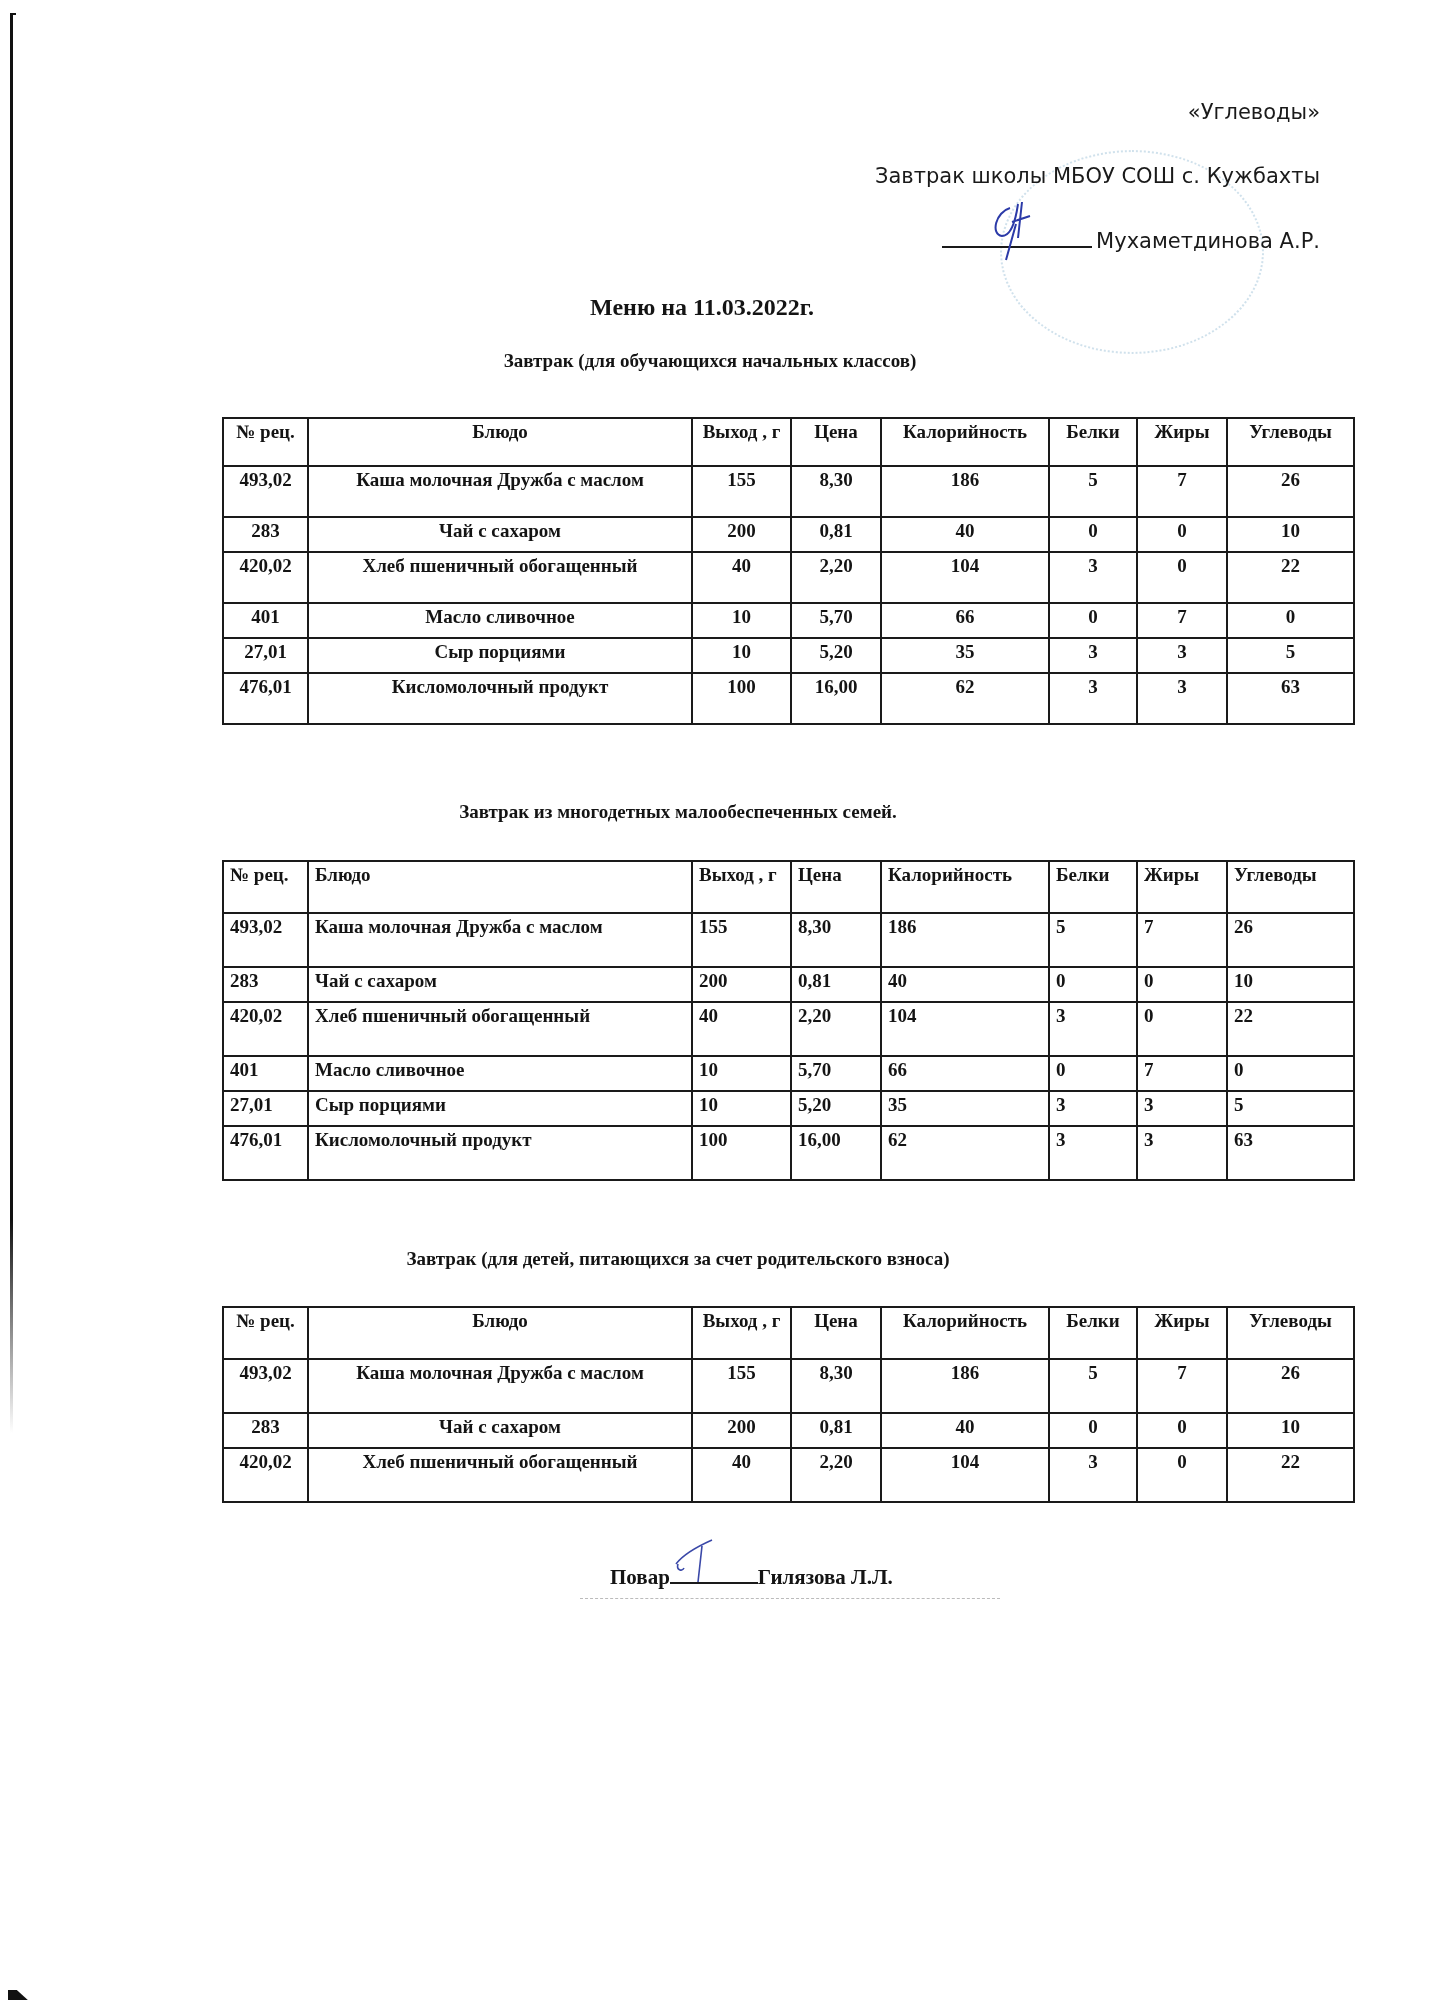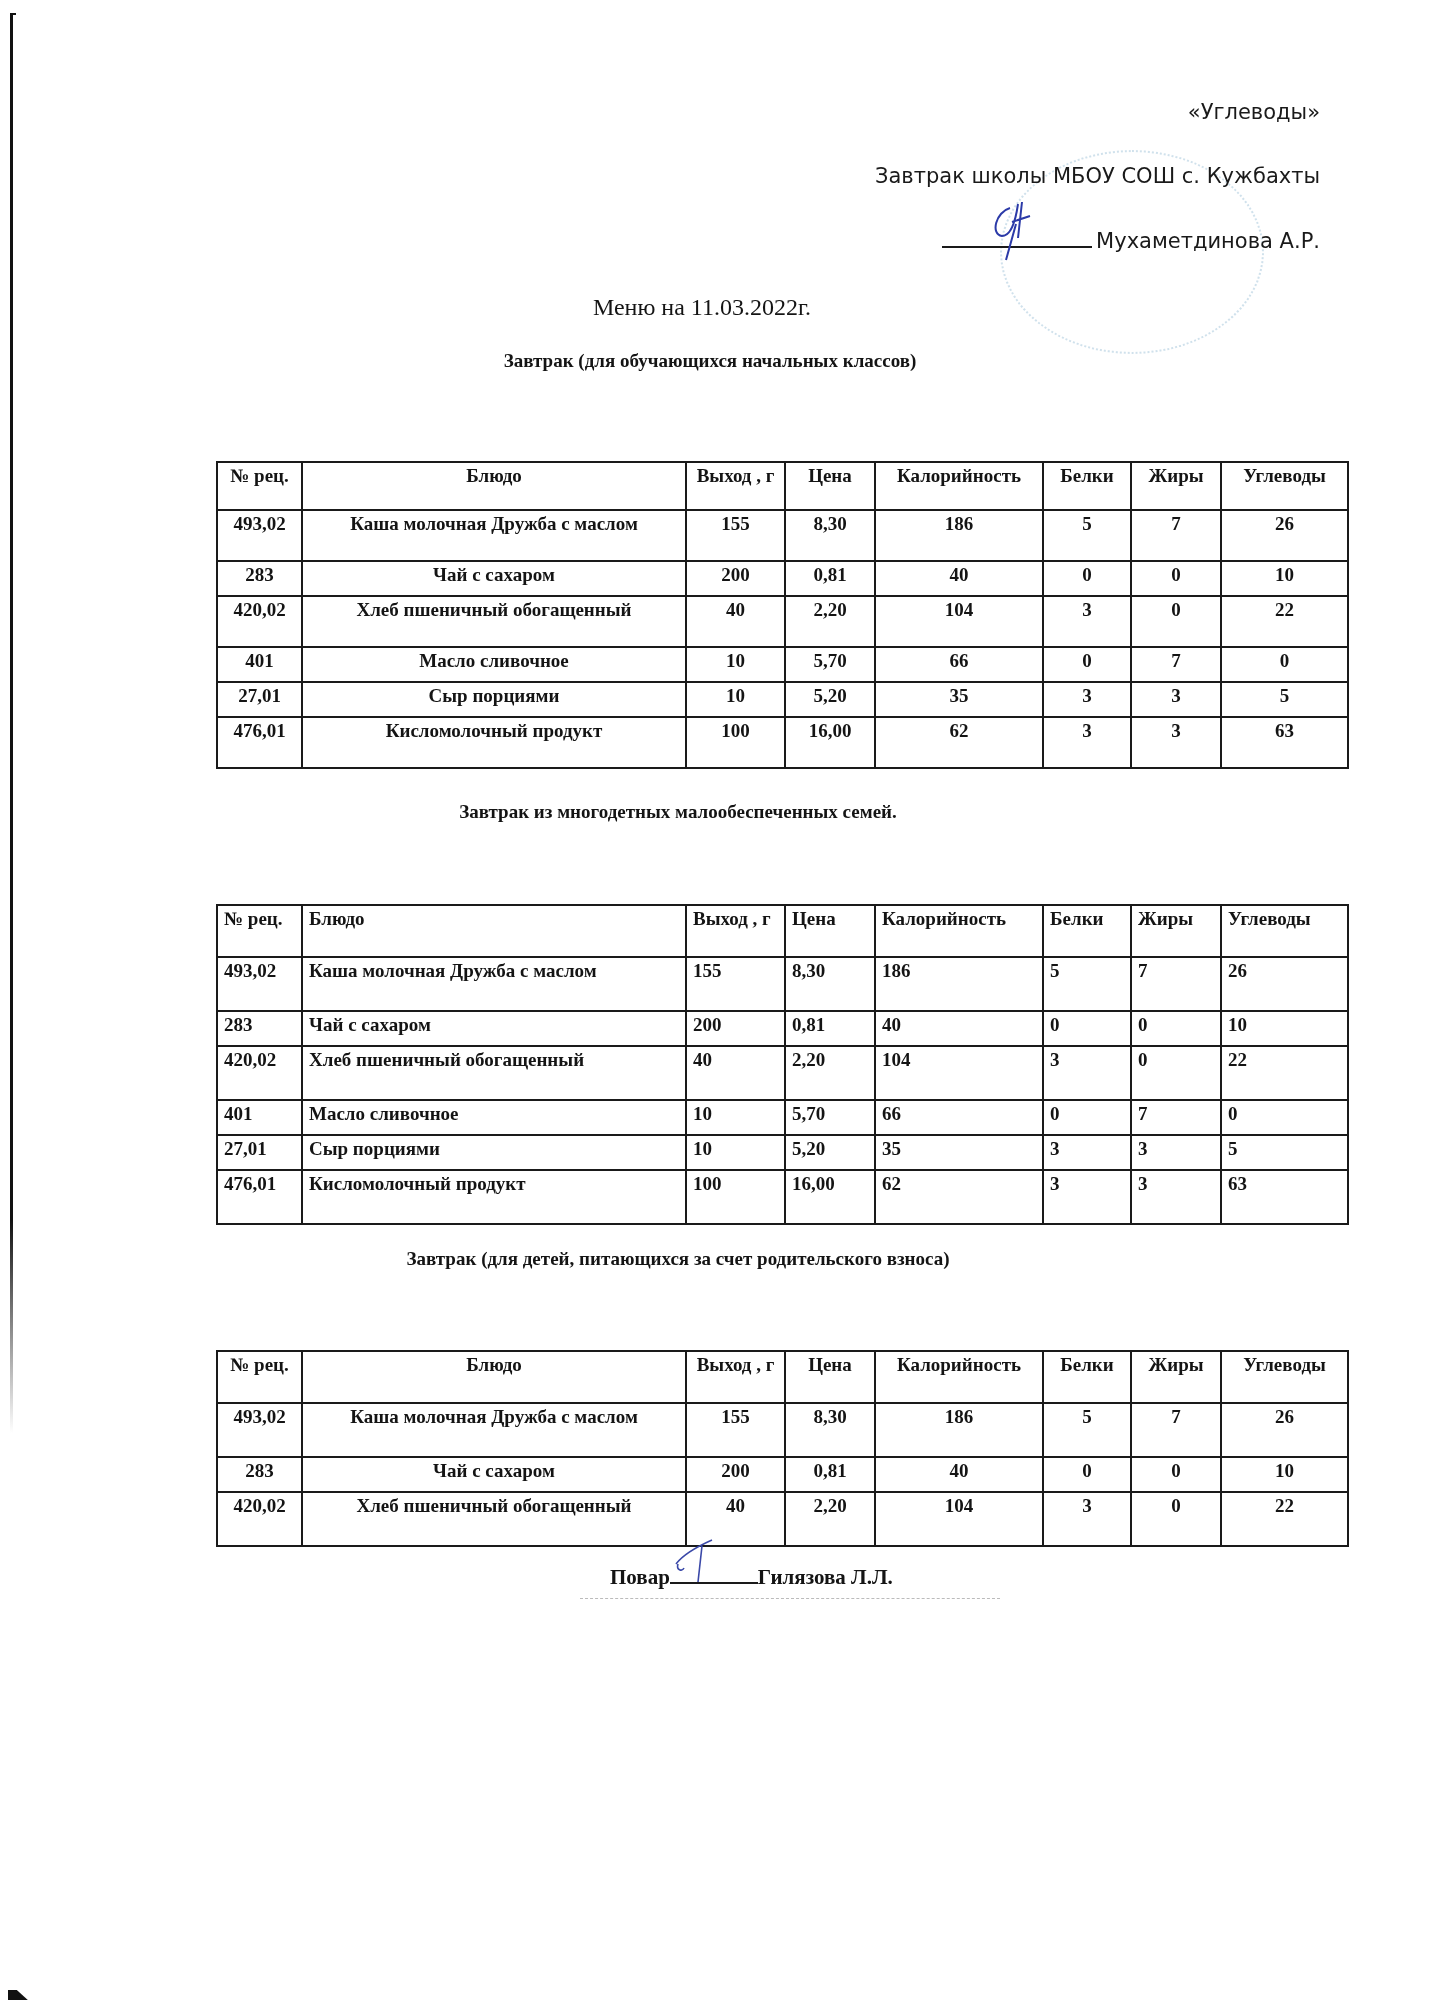--- a/index.html
+++ b/index.html
@@ -13,29 +13,29 @@
   .approve { position:absolute; right:132px; font-family:"DejaVu Sans", sans-serif; font-size:21px; color:#1a1a1a; white-space:nowrap; }
   .approve.l1 { top:100px; }
   .approve.l2 { top:164px; }
   .approve.l3 { top:226px; }
   .sig-line { display:inline-block; width:150px; border-bottom:2px solid #1a1a1a; margin-right:4px; position:relative; height:20px; vertical-align:baseline; }
   .sig-scribble { position:absolute; left:40px; top:-28px; width:60px; height:64px; }
   .stamp { position:absolute; left:1000px; top:150px; width:260px; height:200px; border-radius:50%;
     border:2px dotted rgba(120,170,200,0.35); }
 
   .title { position:absolute; left:0; width:1404px; top:294px; text-align:center;
-    font-family:"Liberation Serif", serif; font-weight:normal; font-size:24px; }
+    font-family:"Liberation Serif", serif; font-weight:bold; font-size:24px; }
   .caption { position:absolute; left:0; width:1452px; text-align:center;
     font-family:"Liberation Serif", serif; font-weight:bold; font-size:19px; }
   .cap1 { top:350px; left:-16px; }
   .cap2 { top:801px; left:-48px; }
   .cap3 { top:1248px; left:-48px; }
 
-  table.menu { position:absolute; left:216px; border-collapse:collapse; table-layout:fixed;
-    font-family:"Liberation Serif", serif; font-weight:bold; font-size:19px; line-height:22px;margin-top:44px; }
+  table.menu { position:absolute; left:222px; border-collapse:collapse; table-layout:fixed;
+    font-family:"Liberation Serif", serif; font-weight:bold; font-size:19px; line-height:22px; }
   table.menu td, table.menu th { border:2px solid #1a1a1a; padding:2px 6px 0 6px; vertical-align:top; font-weight:bold; overflow:hidden; }
   table.menu.centered td, table.menu.centered th { text-align:center; }
   table.menu.lefty td, table.menu.lefty th { text-align:left; }
   .t1 { top:417px; }
   .t2 { top:860px; }
   .t3 { top:1306px; }
   col.c0 { width:85px; } col.c1 { width:384px; } col.c2 { width:99px; } col.c3 { width:90px; }
   col.c4 { width:168px; } col.c5 { width:88px; } col.c6 { width:90px; } col.c7 { width:127px; }
   .hdr th { height:44px; }
   tr.r-tall td { height:47px; }

